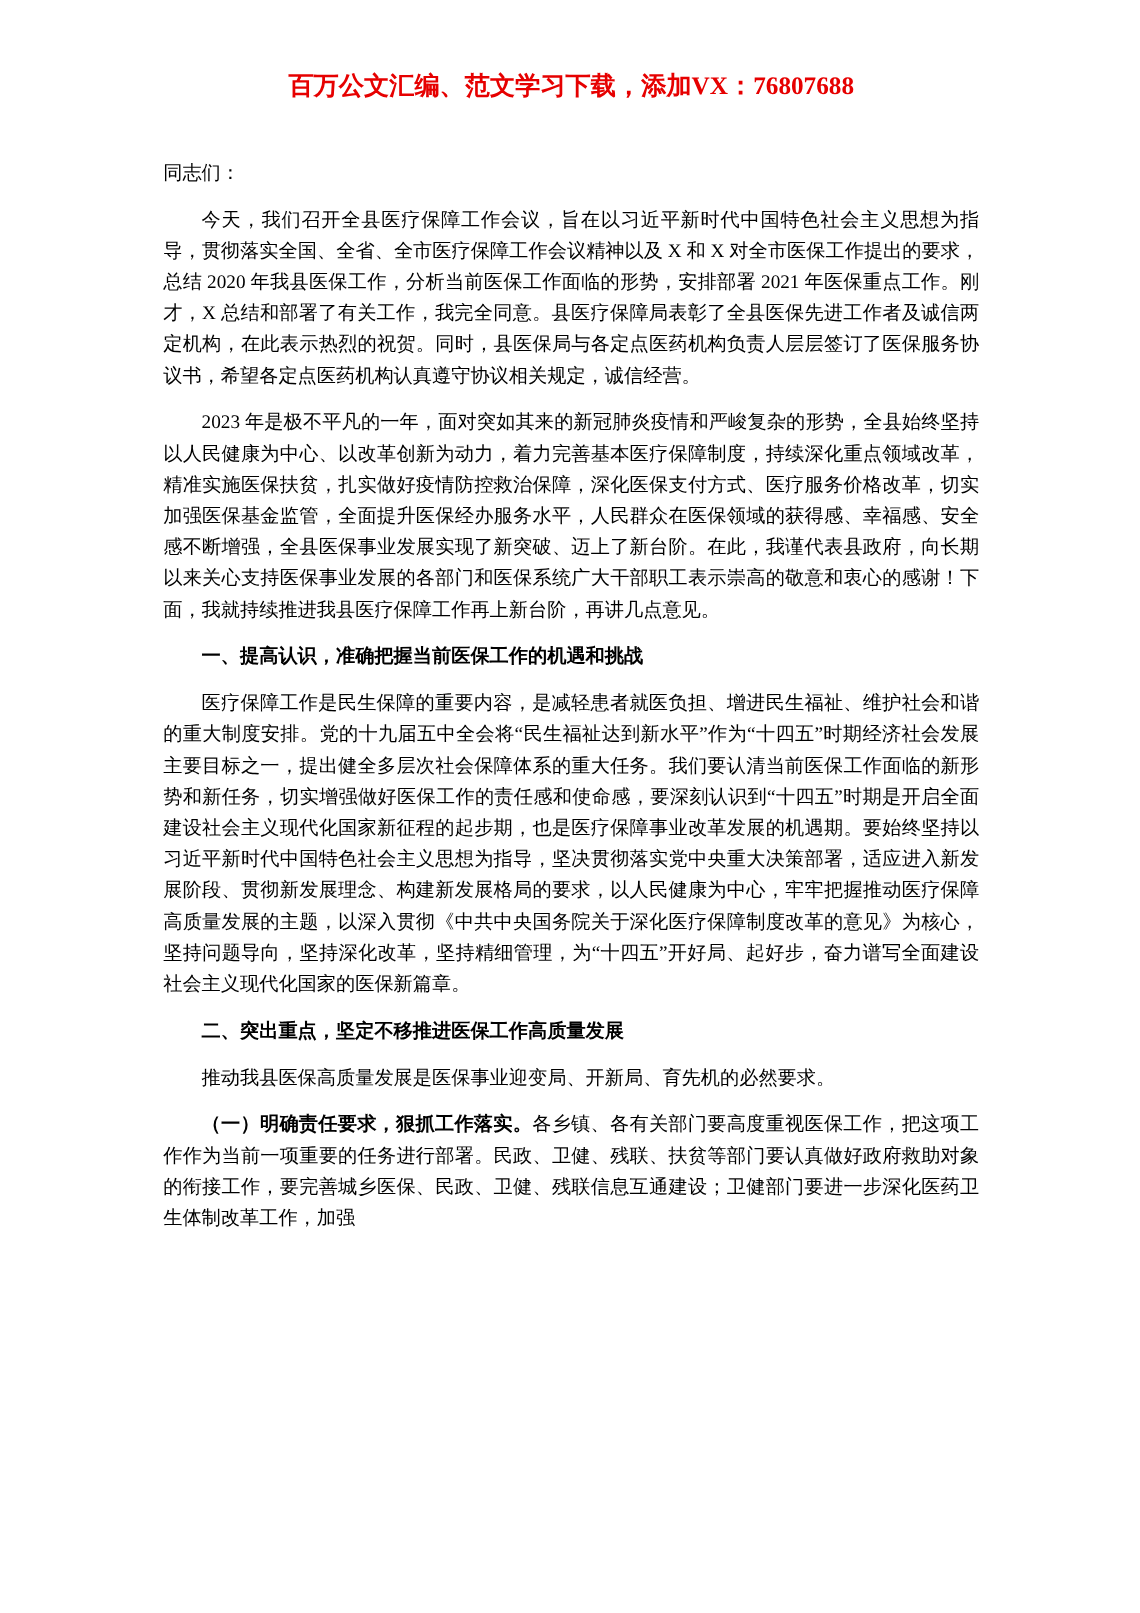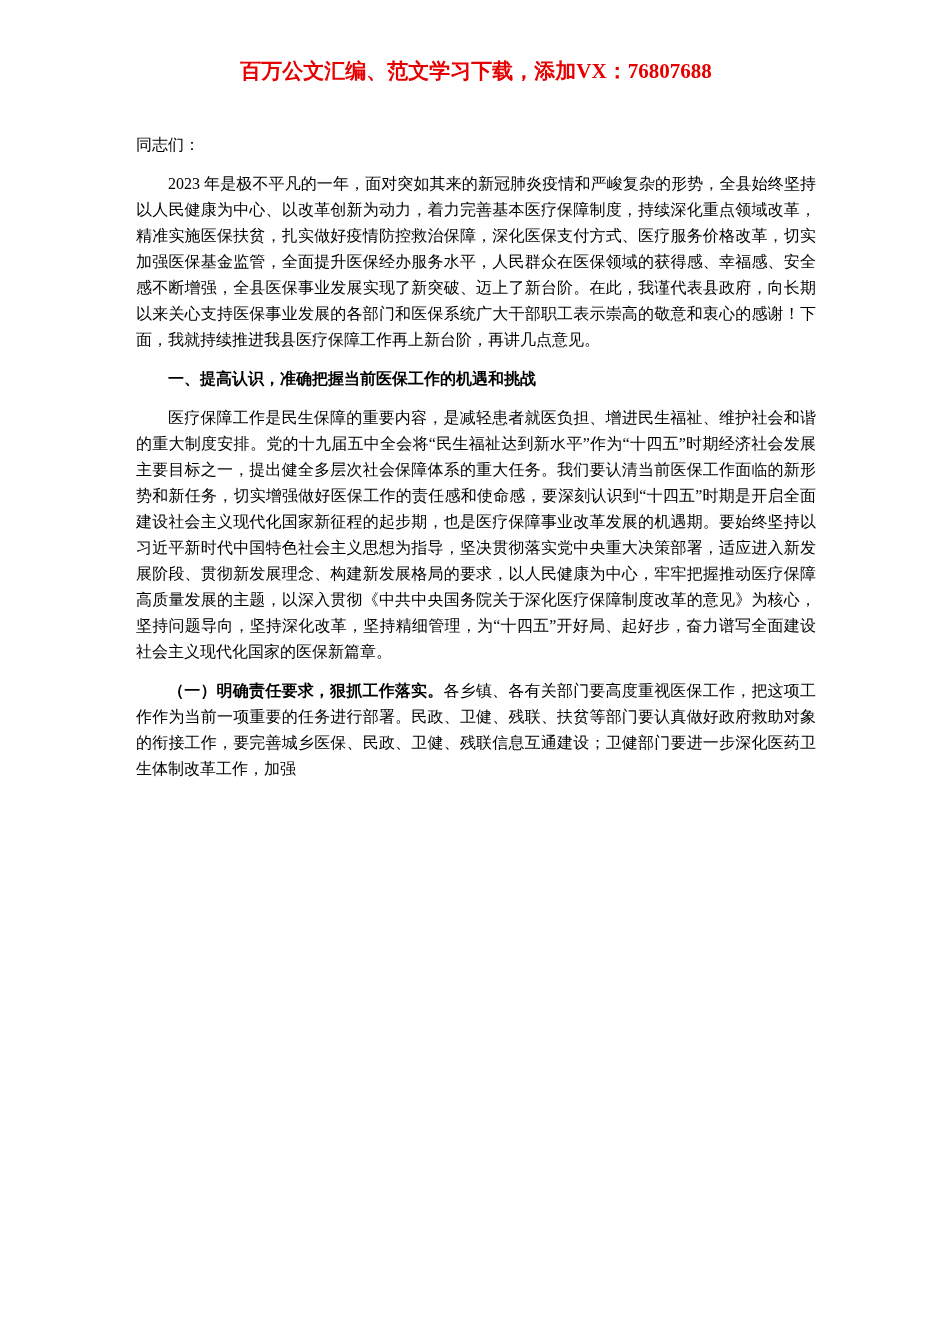--- a/index.html
+++ b/index.html
@@ -40,47 +40,50 @@
   }
   .salutation {
     text-indent: 0;
   }
   .para {
     text-indent: 2em;
   }
   .heading {
     text-indent: 2em;
     font-weight: bold !important;
-    font-family: Liberation Serif, serif;
+    font-family: Liberation Mono, monospace;
   }
   .lead {
     font-weight: bold;
     font-family: "Liberation Sans", "DejaVu Sans", sans-serif;
     margin-top: 40px;
   }
 </style>
 </head>
 <body>
 
 <div class="page">
 
   <header class="promo">
     <span class="promo-text" style="color: rgb(230, 0, 0);">百万公文汇编、范文学习下载，添加VX：76807688</span>
   </header>
 
   <main class="doc">
 
     <p class="salutation">同志们：</p>
 
+    <p class="para">今天，我们召开全县医疗保障工作会议，旨在以习近平新时代中国特色社会主义思想为指导，贯彻落实全国、全省、全市医疗保障工作会议精神以及 X 和 X 对全市医保工作提出的要求，总结 2020 年我县医保工作，分析当前医保工作面临的形势，安排部署 2021 年医保重点工作。刚才，X 总结和部署了有关工作，我完全同意。县医疗保障局表彰了全县医保先进工作者及诚信两定机构，在此表示热烈的祝贺。同时，县医保局与各定点医药机构负责人层层签订了医保服务协议书，希望各定点医药机构认真遵守协议相关规定，诚信经营。</p>
 
     <p class="para">2023 年是极不平凡的一年，面对突如其来的新冠肺炎疫情和严峻复杂的形势，全县始终坚持以人民健康为中心、以改革创新为动力，着力完善基本医疗保障制度，持续深化重点领域改革，精准实施医保扶贫，扎实做好疫情防控救治保障，深化医保支付方式、医疗服务价格改革，切实加强医保基金监管，全面提升医保经办服务水平，人民群众在医保领域的获得感、幸福感、安全感不断增强，全县医保事业发展实现了新突破、迈上了新台阶。在此，我谨代表县政府，向长期以来关心支持医保事业发展的各部门和医保系统广大干部职工表示崇高的敬意和衷心的感谢！下面，我就持续推进我县医疗保障工作再上新台阶，再讲几点意见。</p>
 
     <h2 class="heading">一、提高认识，准确把握当前医保工作的机遇和挑战</h2>
 
     <p class="para">医疗保障工作是民生保障的重要内容，是减轻患者就医负担、增进民生福祉、维护社会和谐的重大制度安排。党的十九届五中全会将“民生福祉达到新水平”作为“十四五”时期经济社会发展主要目标之一，提出健全多层次社会保障体系的重大任务。我们要认清当前医保工作面临的新形势和新任务，切实增强做好医保工作的责任感和使命感，要深刻认识到“十四五”时期是开启全面建设社会主义现代化国家新征程的起步期，也是医疗保障事业改革发展的机遇期。要始终坚持以习近平新时代中国特色社会主义思想为指导，坚决贯彻落实党中央重大决策部署，适应进入新发展阶段、贯彻新发展理念、构建新发展格局的要求，以人民健康为中心，牢牢把握推动医疗保障高质量发展的主题，以深入贯彻《中共中央国务院关于深化医疗保障制度改革的意见》为核心，坚持问题导向，坚持深化改革，坚持精细管理，为“十四五”开好局、起好步，奋力谱写全面建设社会主义现代化国家的医保新篇章。</p>
 
+    <h2 class="heading">二、突出重点，坚定不移推进医保工作高质量发展</h2>
 
 
+    <p class="para">推动我县医保高质量发展是医保事业迎变局、开新局、育先机的必然要求。</p>
 
     <p class="para"><span class="lead">（一）明确责任要求，狠抓工作落实。</span><span>各乡镇、各有关部门要高度重视医保工作，把这项工作作为当前一项重要的任务进行部署。民政、卫健、残联、扶贫等部门要认真做好政府救助对象的衔接工作，要完善城乡医保、民政、卫健、残联信息互通建设；卫健部门要进一步深化医药卫生体制改革工作，加强</span></p>
 
   </main>
 </div>
 
 </body></html>

